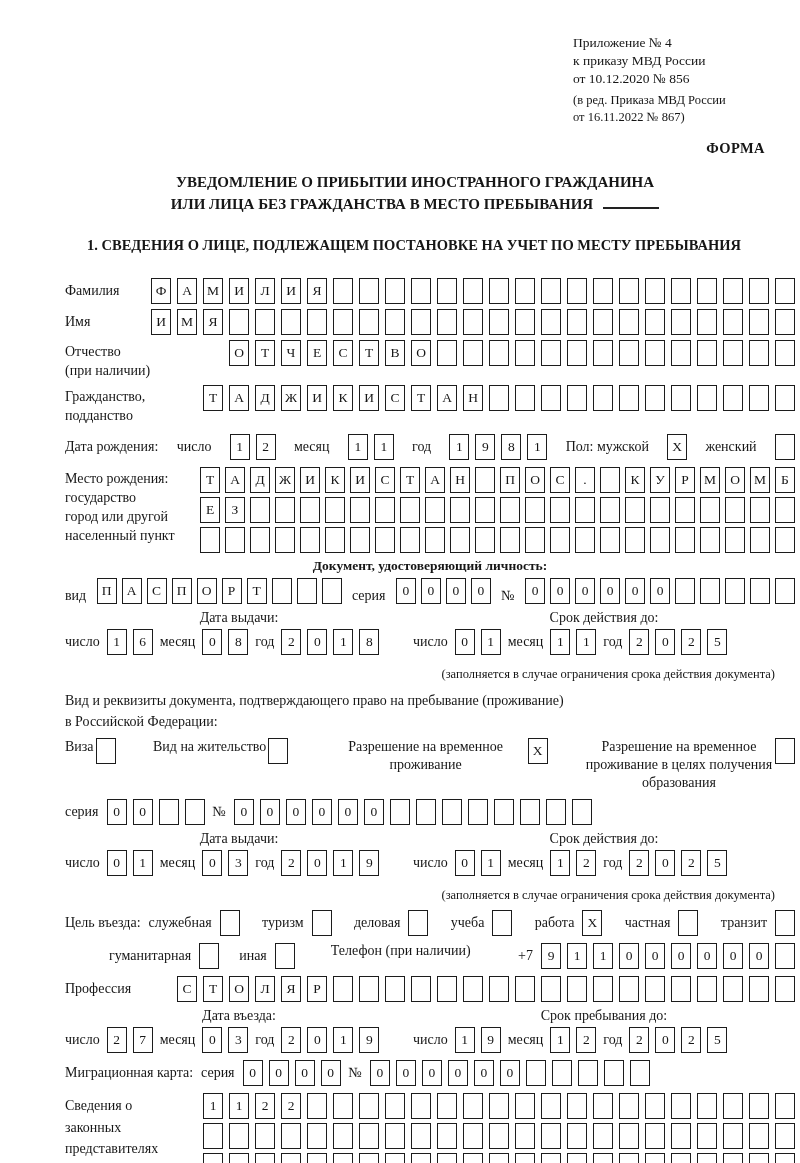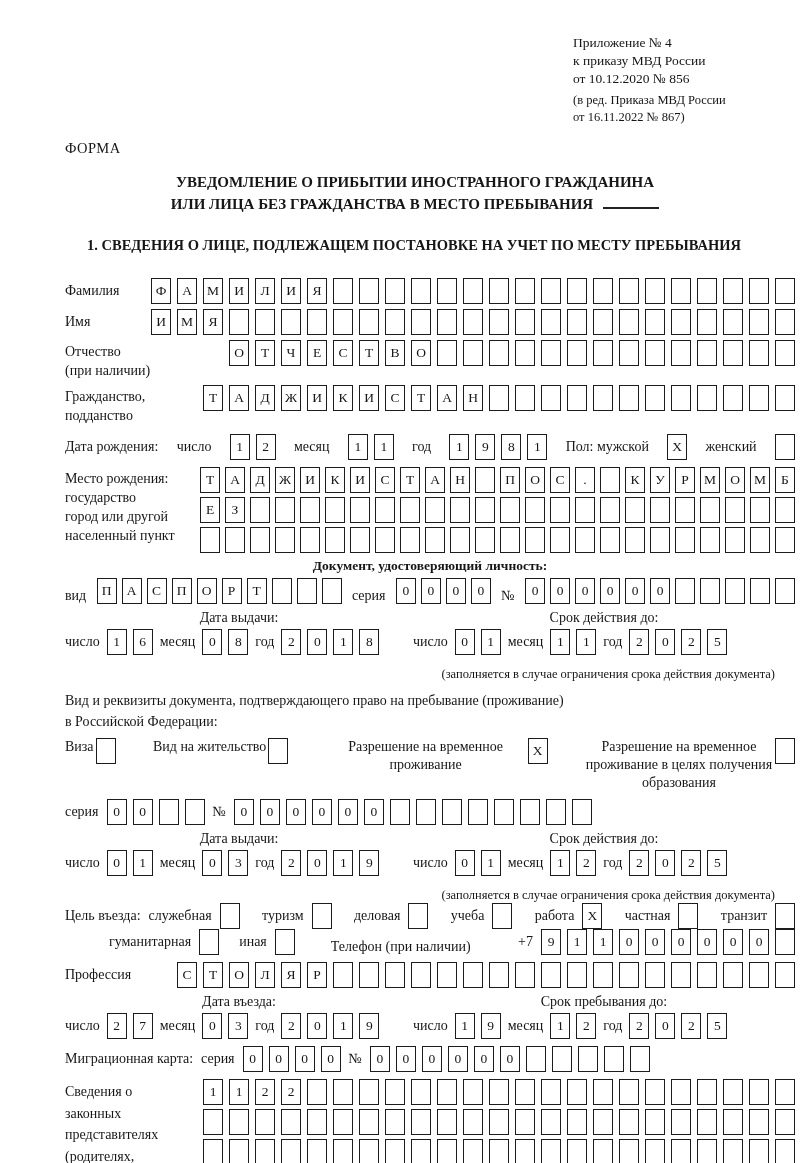--- a/index.html
+++ b/index.html
@@ -7,21 +7,21 @@
   body {
     width:800px; height:1163px; overflow:hidden;
     background:#ffffff; color:#161616;
     font-family:"Liberation Serif","DejaVu Serif",serif;
   }
   .page { padding:34px 5px 0 65px; }
 
   
   .hdr { width:196px; margin-left:auto; margin-right:26px; font-size:13.5px; line-height:18px; }
   .hdr .amend { font-size:12.5px; line-height:17px; margin-top:4px; }
-  .forma { text-align:left; font-weight:normal; font-size:14.5px; margin:14px 30px 0 0; letter-spacing:.4px; }
+  .forma { text-align:right; font-weight:bold; font-size:14.5px; margin:14px 30px 0 0; letter-spacing:.4px; }
 
   .title { text-align:center; font-weight:bold; font-size:15px; line-height:22px; margin:14px 0 0 -30px; }
   .t-blank { display:inline-block; width:56px; border-bottom:2px solid #222; height:13px; margin-left:10px; }
   .sec-heading { text-align:center; font-weight:bold; font-size:14.5px; margin:22px 0 0 -32px; white-space:nowrap; }
 
   .lbl { font-size:14px; }
 
   .frow { display:flex; margin-top:5px; }
   .frow > .lbl { line-height:18px; padding-top:4px; }
   .lblcol { font-size:14px; line-height:19px; padding-top:2px; }
@@ -54,21 +54,21 @@
 
   .visa-row { display:flex; align-items:flex-start; justify-content:space-between; margin-top:6px; }
   .visa-opt { display:flex; align-items:flex-start; gap:2px; font-size:14px; line-height:18px; }
   .visa-opt .cell { margin-top:0; }
   .vl-c { text-align:center; }
   .w205 { width:200px; }
   .w192 { width:188px; }
 
   .ser-row { display:flex; align-items:center; gap:8px; margin-top:7px; font-size:14px; }
 
-  .purpose-row { display:flex; align-items:flex-end; justify-content:space-between; font-size:14px; }
+  .purpose-row { display:flex; align-items:flex-start; justify-content:space-between; margin-top:7px; font-size:14px; }
   .p-item { display:flex; align-items:center; gap:8px; }
   .purpose2 { justify-content:flex-start; gap:20px; padding-left:44px; }
   .phone-lbl { margin-left:16px; }
 
   .mig-row { display:flex; align-items:center; margin-top:7px; font-size:14px; }
   .mig-row .sp { margin-right:8px; }
   .mig-gap { margin-right:34px; }
 
   .rep-block { display:flex; margin-top:7px; }
   .rep-lbls { width:130px; font-size:14px; line-height:21.5px; padding-top:2px; }

